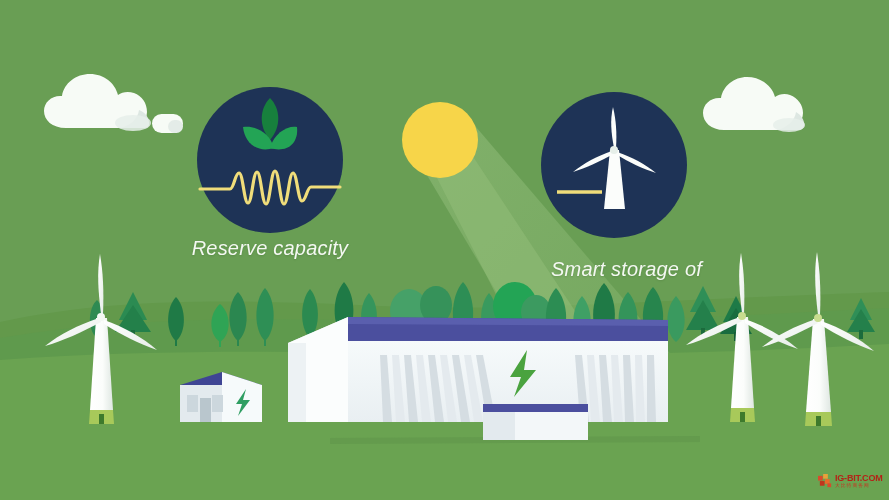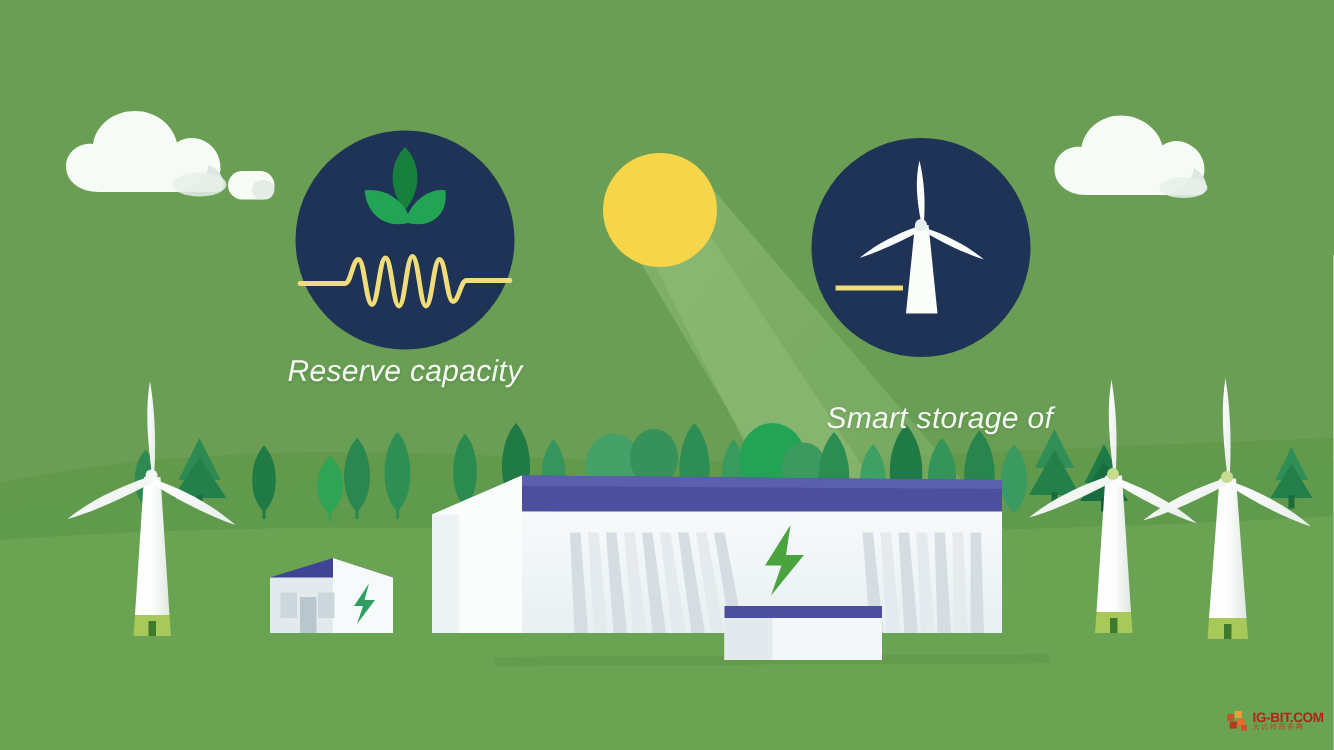--- a/index.html
+++ b/index.html
@@ -34,21 +34,21 @@
     letter-spacing: 0.2px;
     text-shadow: 0 1px 2px rgba(40,70,30,0.18);
   }
   #label-reserve {
     left: 170px;
     top: 236px;
     width: 200px;
   }
   #label-smart {
     left: 510px;
-    top: 242px;
+    top: 232px;
     width: 210px;
   }
   #watermark {
     position: absolute;
     left: 818px;
     top: 471px;
     width: 66px;
     height: 20px;
     display: flex;
     align-items: center;

